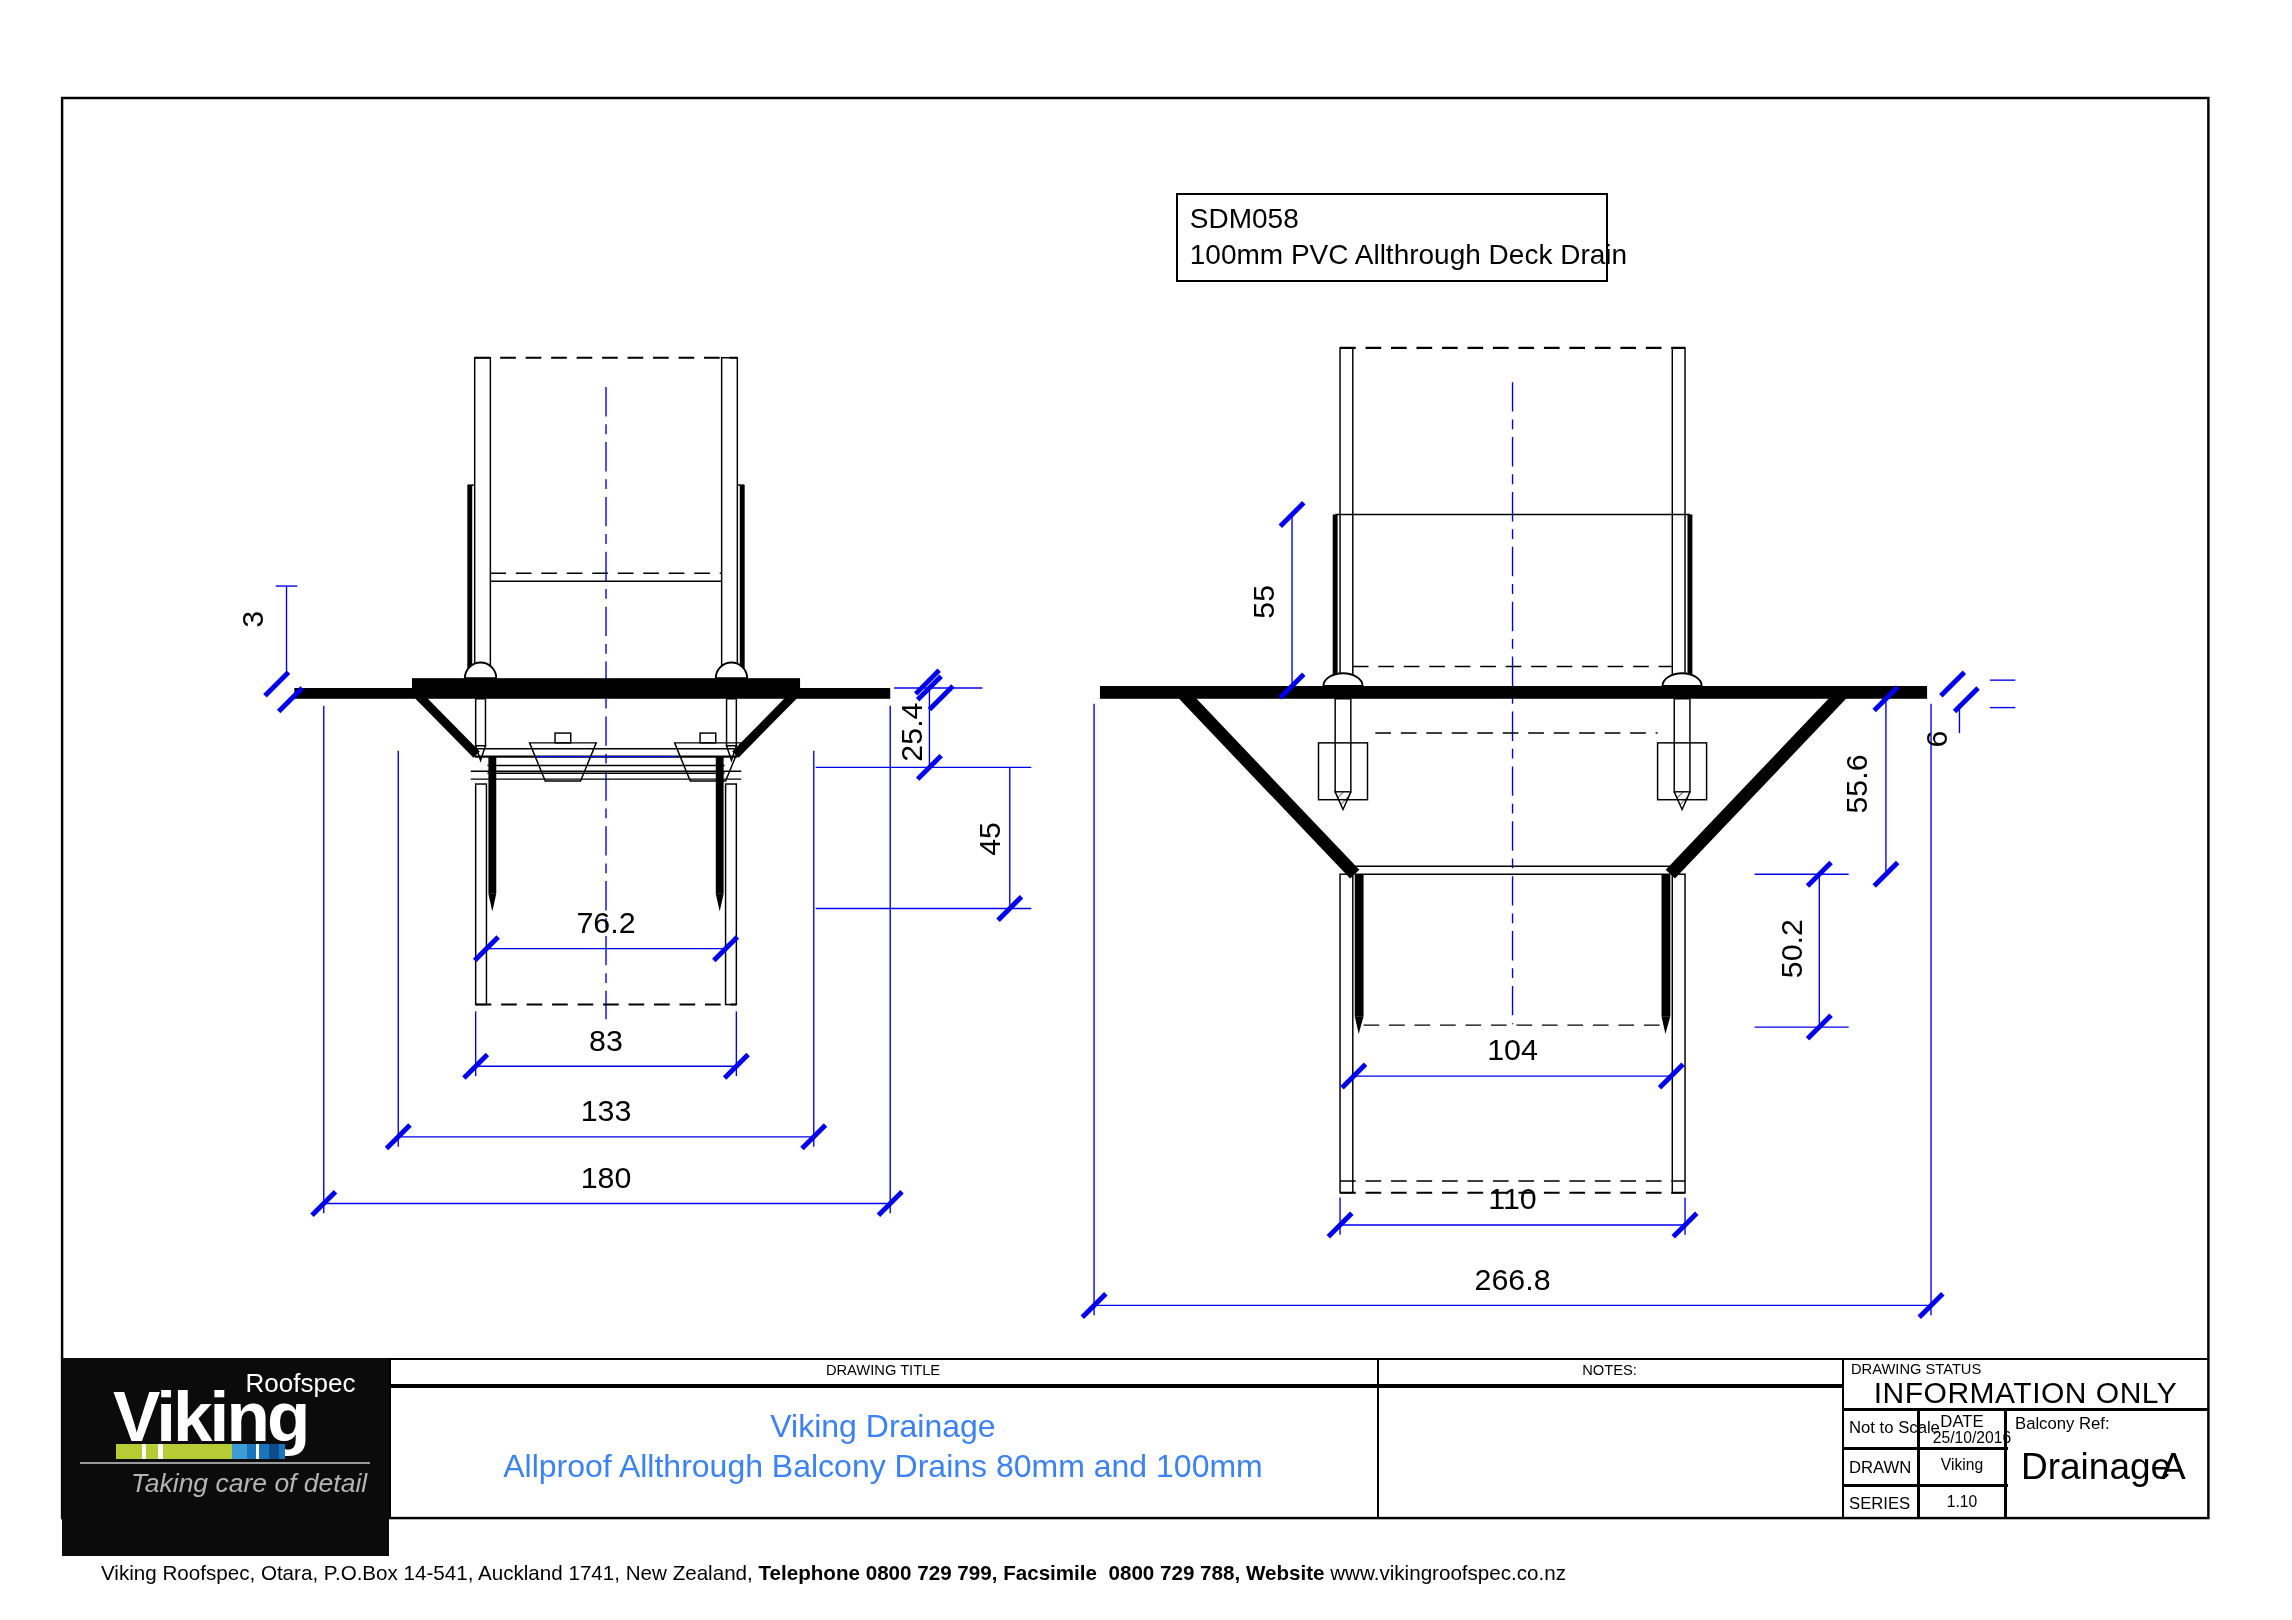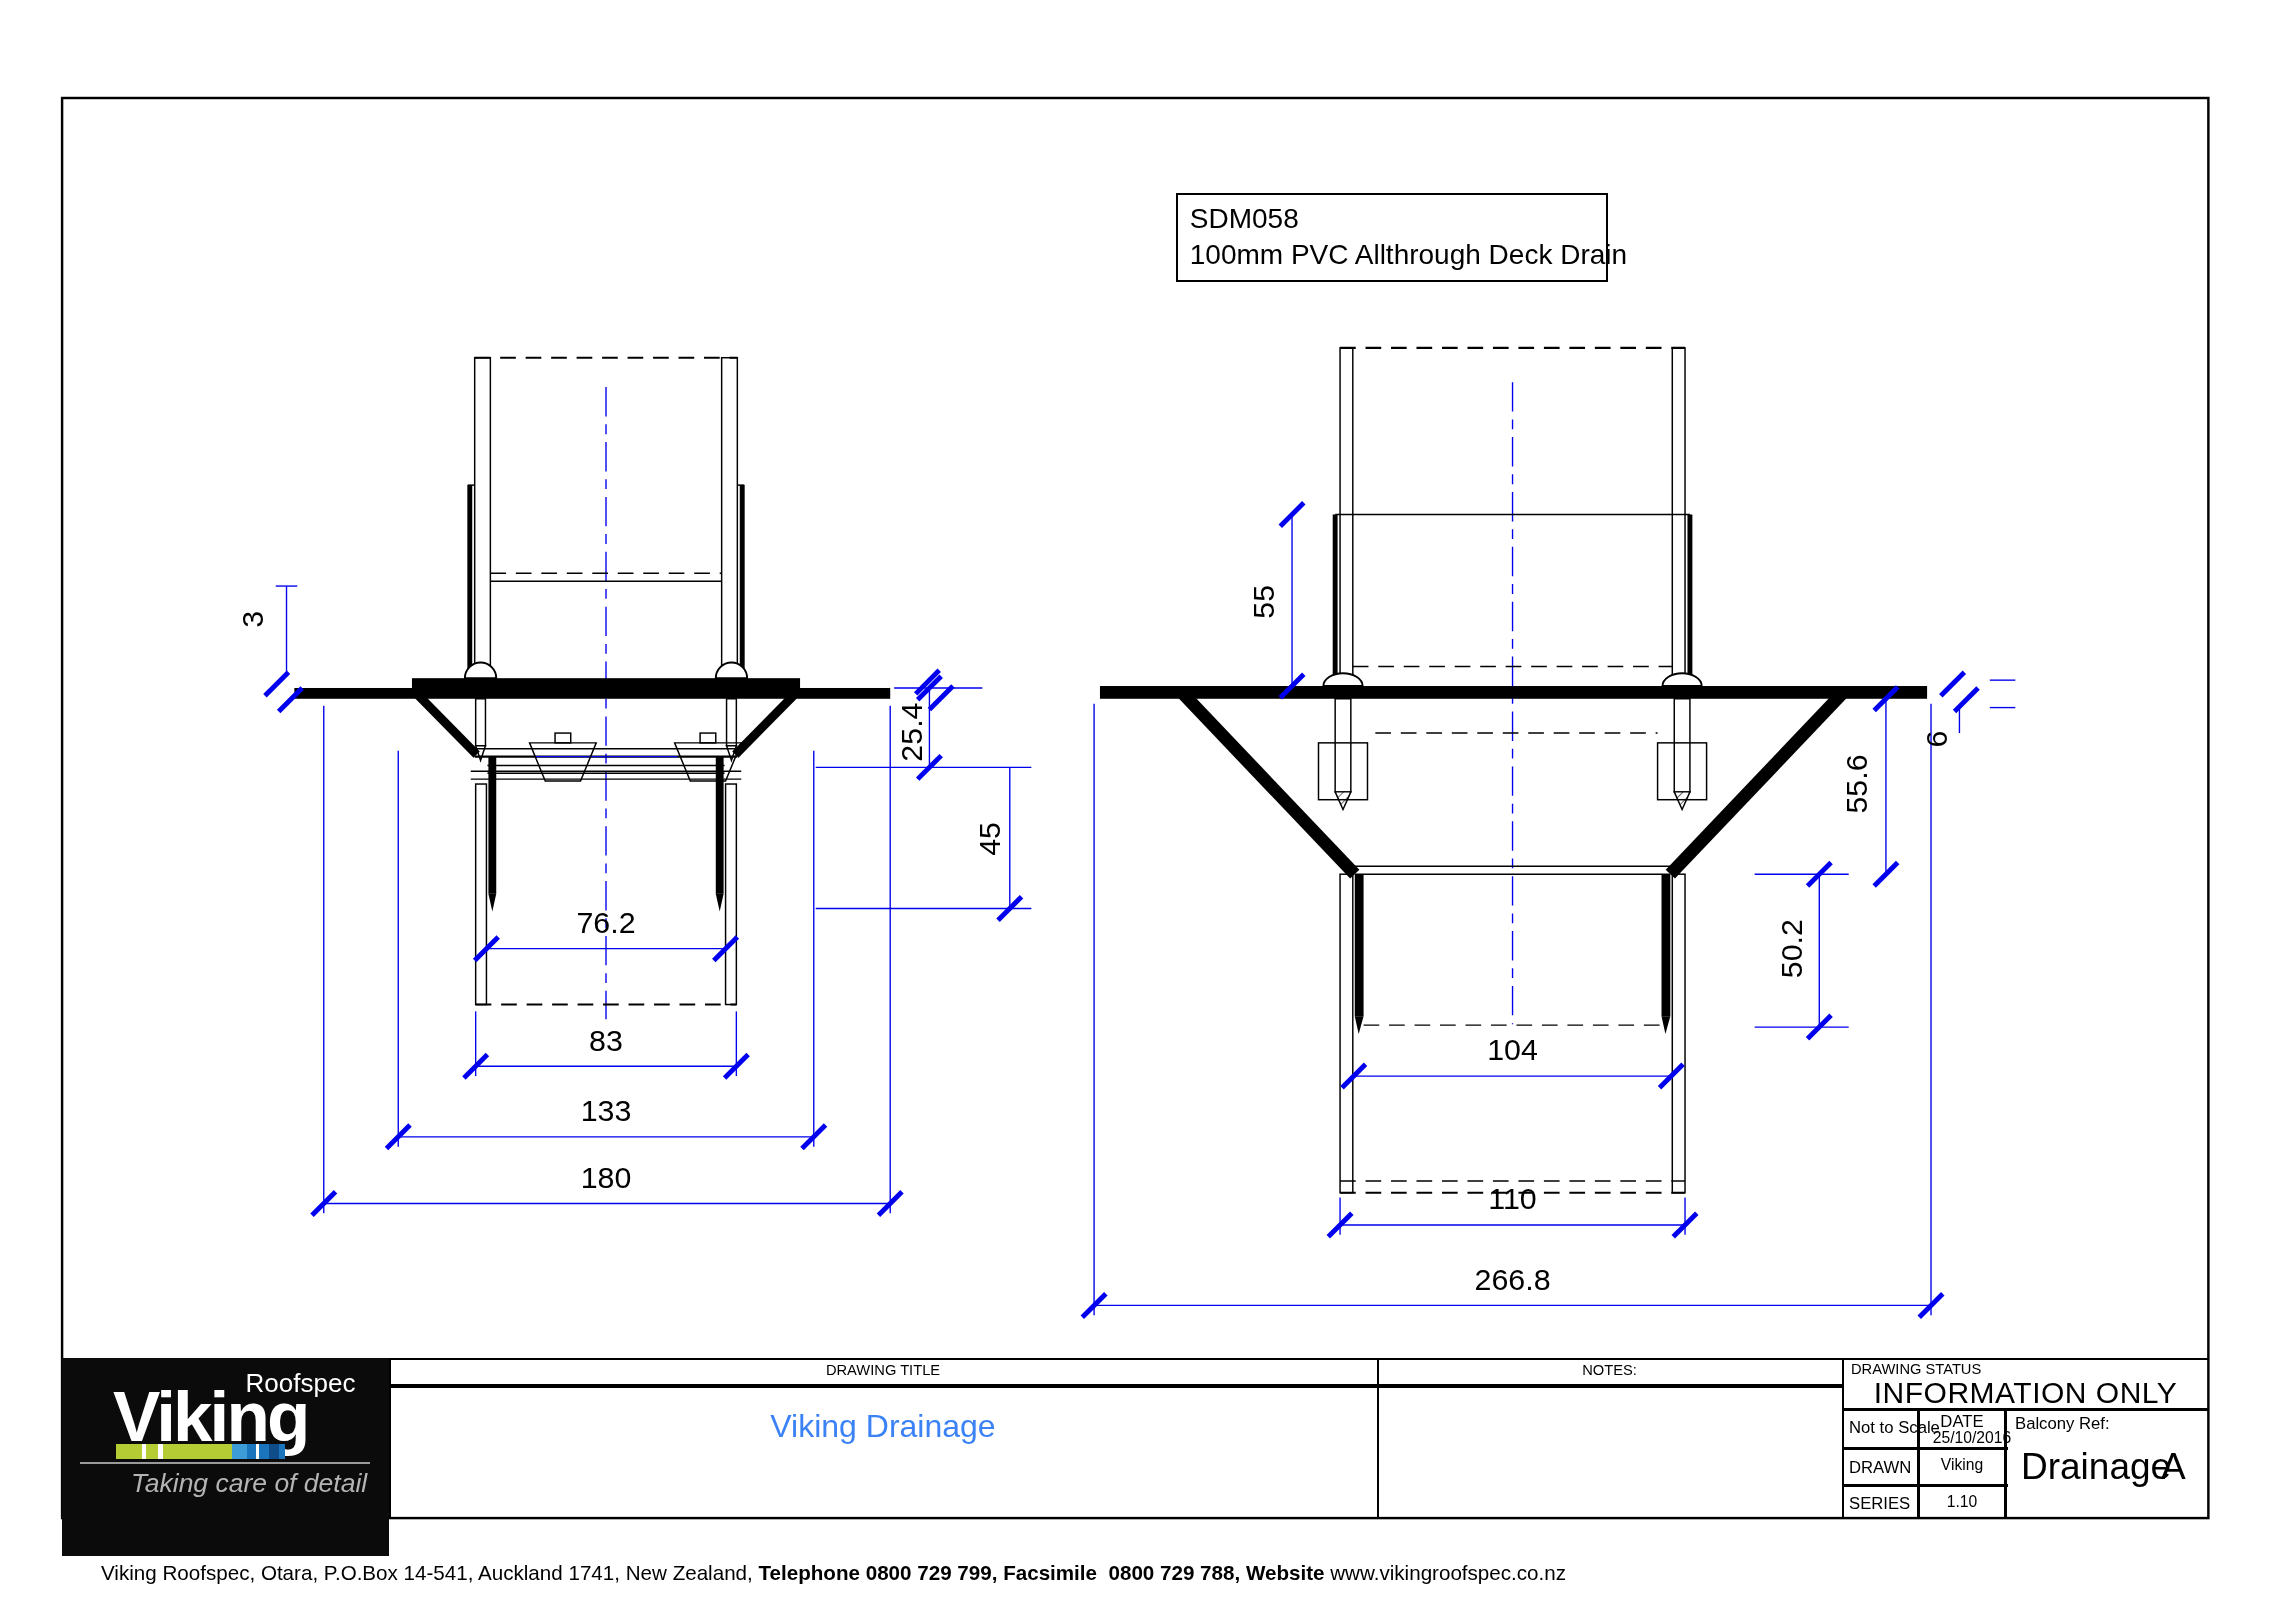--- a/index.html
+++ b/index.html
@@ -246,20 +246,21 @@
   </div>
 
   <div class="abs blk" style="left:62px;top:1358px;width:2147px;height:2px"></div>
   <div class="abs blk" style="left:389px;top:1358px;width:2px;height:161px"></div>
   <div class="abs blk" style="left:1377px;top:1358px;width:2px;height:161px"></div>
   <div class="abs blk" style="left:1842px;top:1358px;width:2px;height:161px"></div>
   <div class="abs blk" style="left:391px;top:1384px;width:1451px;height:3.9px"></div>
 
   <div class="tb-cell-label" style="left:389px;top:1362px;width:988px">DRAWING TITLE</div>
   <div class="abs center dt-line" style="left:389px;top:1408px;width:988px">Viking Drainage</div>
+  <div class="abs center dt-line" style="left:389px;top:1448px;width:988px">Allproof Allthrough Balcony Drains 80mm and 100mm</div>
 
   <div class="tb-cell-label" style="left:1377px;top:1362px;width:465px">NOTES:</div>
 
   <div class="abs tb-small" style="left:1851px;top:1361px">DRAWING STATUS</div>
   <div class="abs center info-only" style="left:1842px;top:1376px;width:367px">INFORMATION ONLY</div>
 
   <div class="abs blk" style="left:1842px;top:1408px;width:367px;height:2.9px"></div>
   <div class="abs blk" style="left:1842px;top:1447px;width:166px;height:2.9px"></div>
   <div class="abs blk" style="left:1842px;top:1484px;width:166px;height:2.9px"></div>
   <div class="abs blk" style="left:1917px;top:1408px;width:2.9px;height:110px"></div>

